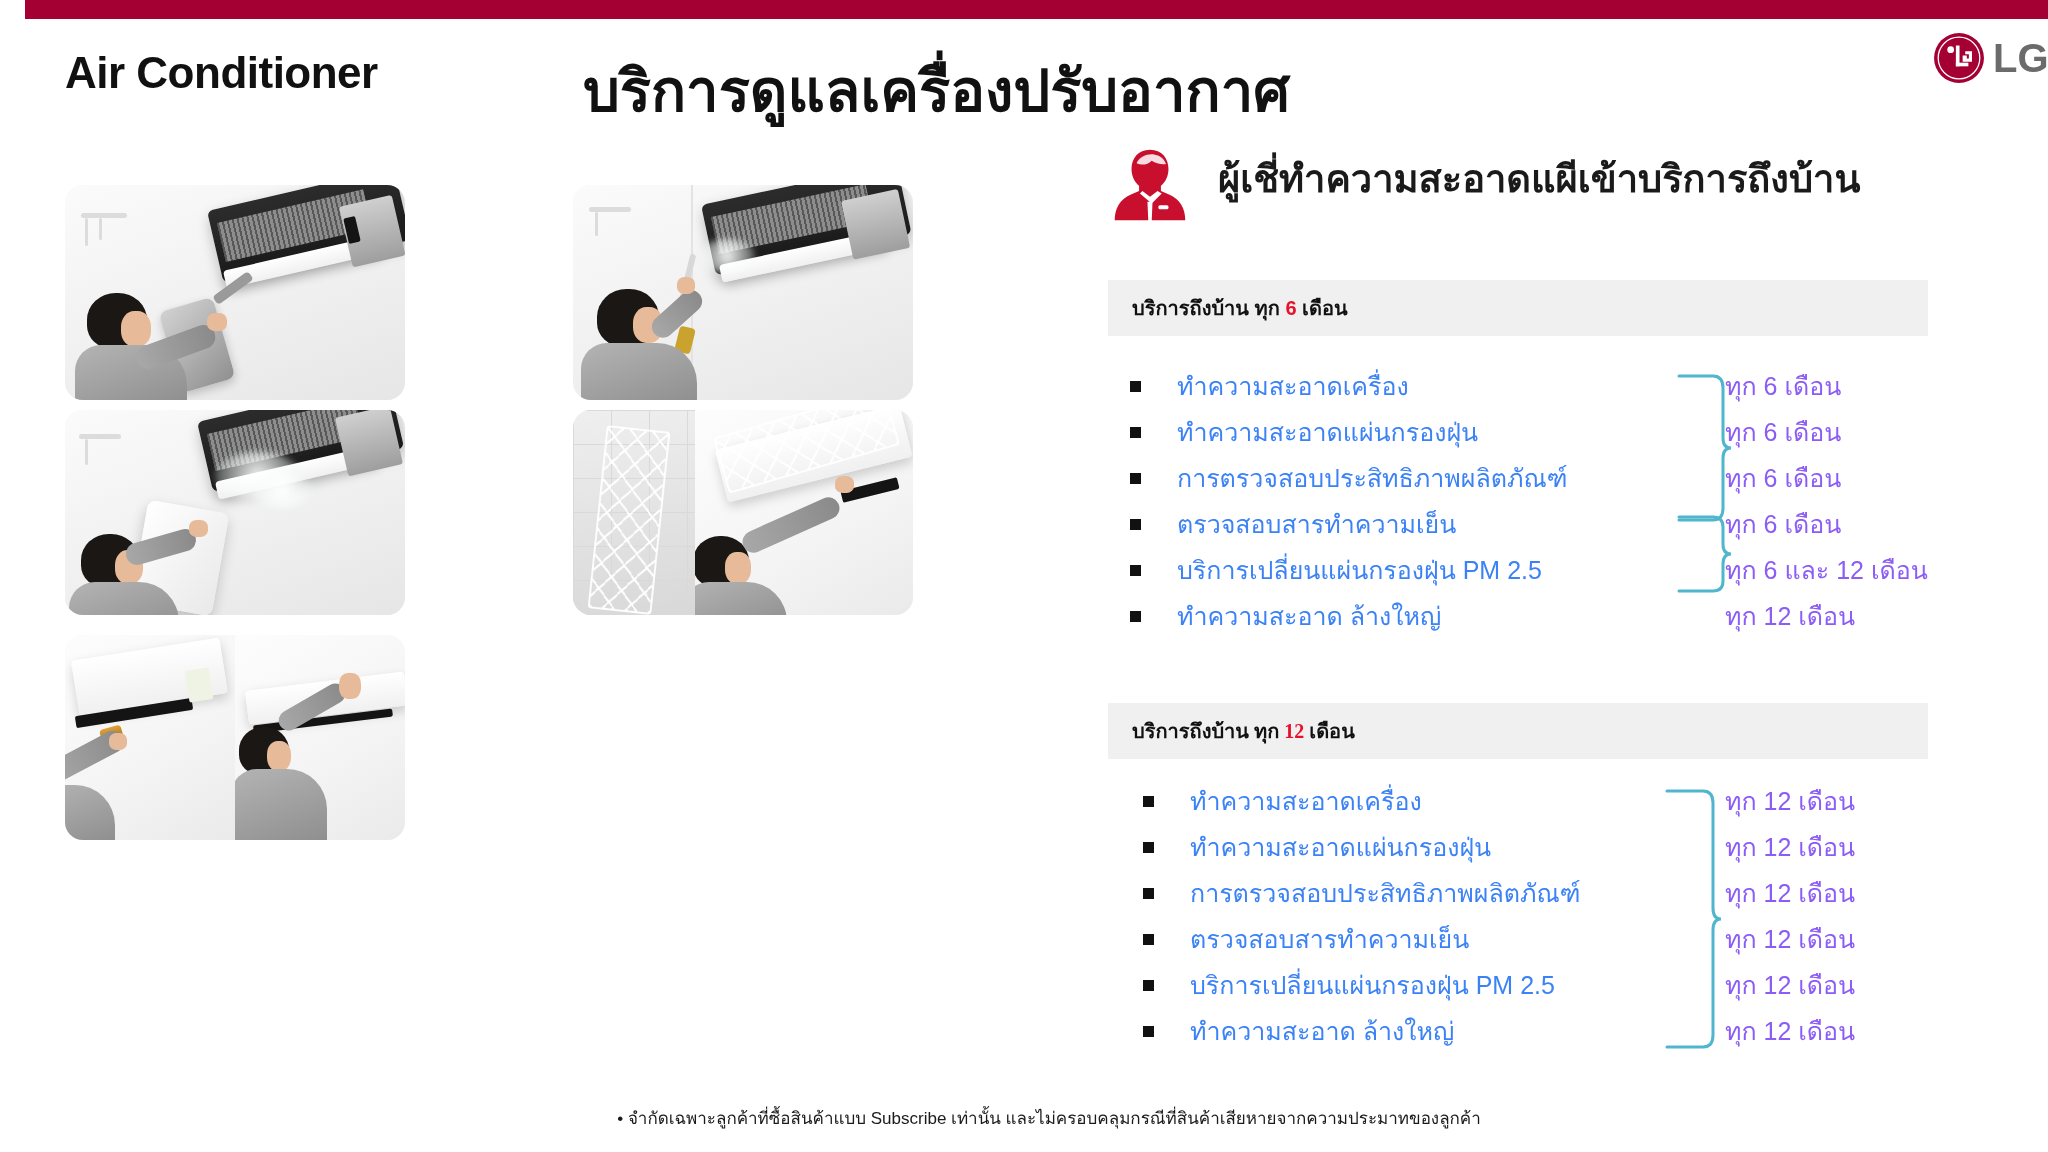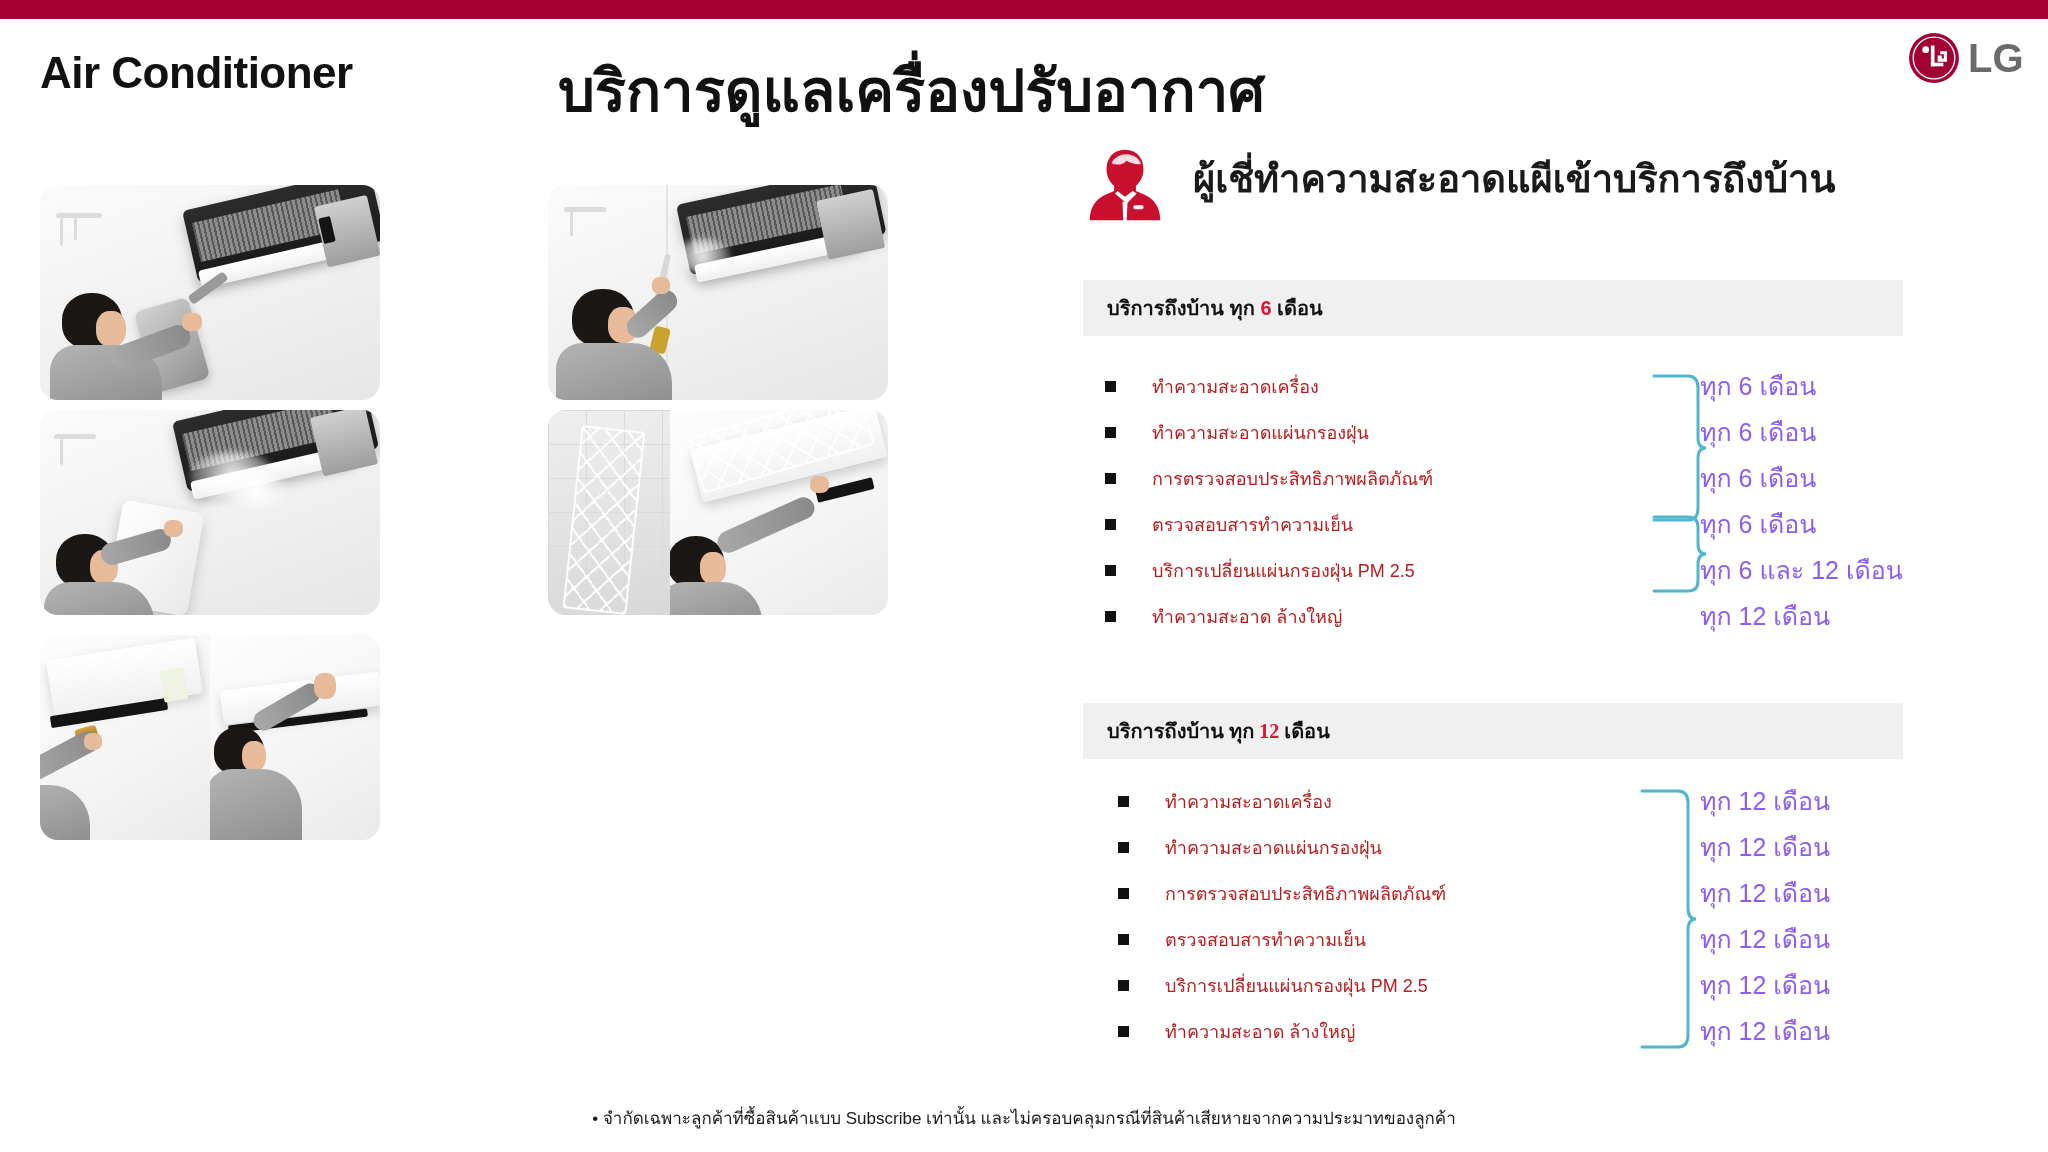--- a/index.html
+++ b/index.html
@@ -2,21 +2,21 @@
 <html><head>
 <meta charset="utf-8">
 <style>
   html,body{margin:0;padding:0;}
   body{
     width:2048px;height:1152px;
     background:#ffffff;
     font-family:"Liberation Sans","DejaVu Sans",sans-serif;
     overflow:hidden;position:relative;
   }
-  .slide{position:absolute;inset:0;background:#fff;}
+  .slide{position:absolute;inset:0;background:#fff;margin-left:25px;}
 
   
   .topbar{position:absolute;left:0;top:0;width:2048px;height:19px;background:#A50034;}
 
   
   .hdr-en{
     position:absolute;left:40px;top:48px;
     font-size:44px;font-weight:700;color:#111;letter-spacing:-0.5px;
     white-space:nowrap;
   }
@@ -108,21 +108,21 @@
   }
   .sec-title .num{color:#E8112D;font-weight:700;}
 
   .list{position:absolute;}
   .row{position:relative;height:46px;}
   .bullet{
     position:absolute;left:0;top:18px;width:11px;height:11px;background:#111;
   }
   .row .txt{
     position:absolute;top:50%;transform:translateY(-50%);
-    font-size:18px;color:#b91c1c;white-space:nowrap;
+    font-size:25px;color:#3b82f6;white-space:nowrap;
   }
   .freq{
     position:absolute;top:50%;transform:translateY(-50%);
     font-size:25px;color:#8b5cf6;white-space:nowrap;
   }
   .brace{position:absolute;}
 
   .footnote{
     position:absolute;left:0;top:1104px;width:2048px;
     text-align:center;font-size:17px;color:#1a1a1a;

